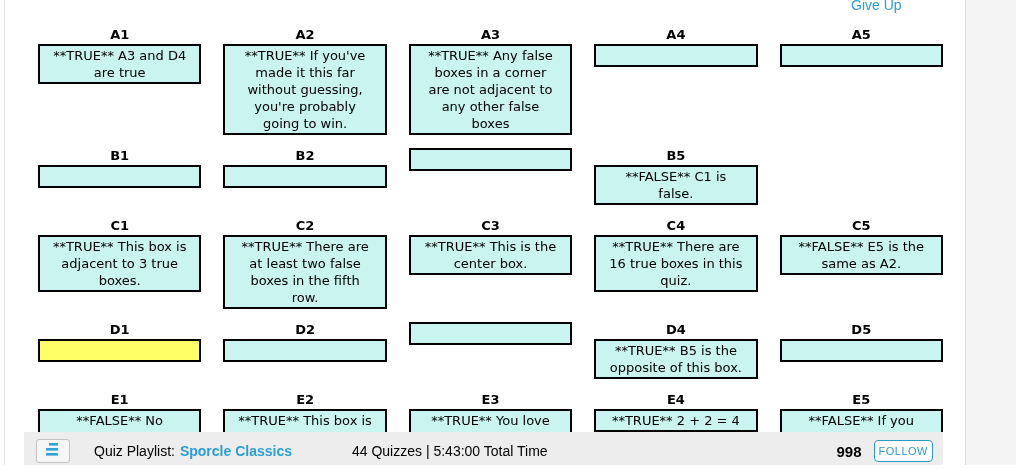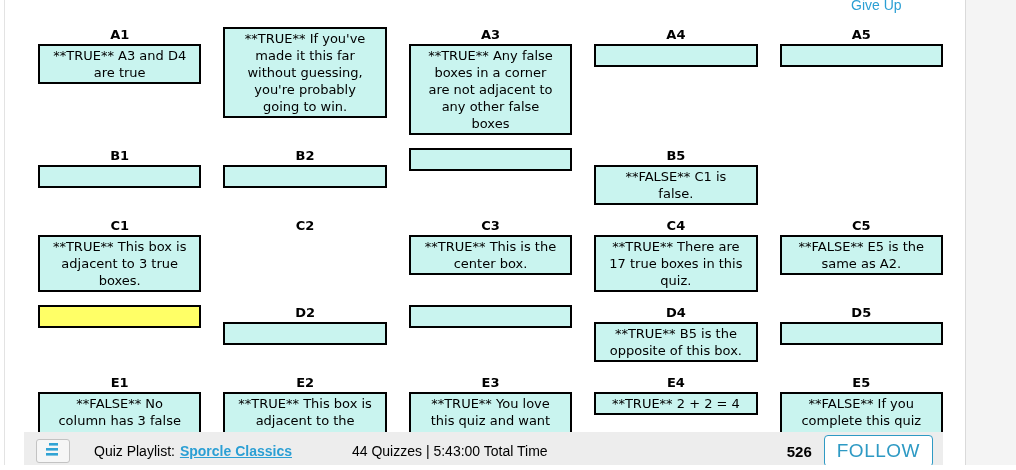--- a/index.html
+++ b/index.html
@@ -80,57 +80,57 @@
     display: flex; align-items: center; justify-content: center;
     cursor: pointer;
     margin-right: 24px;
   }
   .bar-label { font-weight: normal; }
   .playlist-link {
     font-weight: bold;
     color: #2b9fd4;
     cursor: pointer;
     margin-left: 5px;
-    text-decoration: underline;
   }
   .bar-meta { margin-left: 60px; }
   .bar-right {
     margin-left: auto;
     display: flex; align-items: center;
   }
   .follower-count { font-weight: bold; font-size: 15px; margin-right: 12px; }
   .follow-btn {
     border: 1px solid #2e9ac4;
     border-radius: 4px;
     background: #fff;
     color: #2e9ac4;
     font-family: "Liberation Sans", sans-serif;
-    font-size: 19px;
+    font-size: 11px;
     letter-spacing: 0.5px;
-    padding: 4px 12px;
+    padding: 4px 4px;
     cursor: pointer;
   }
 </style>
 </head>
 <body>
 
 <div class="screen">
   <div class="left-edge-line"></div>
   <div class="right-panel"></div>
 
   <a class="give-up">Give Up</a>
 
   <div class="content">
 
     <div class="qrow">
       <div>
         <div class="qheader">A1</div>
         <div class="qbox revealed">**TRUE** A3 and D4 are true</div>
       </div>
       <div>
+        <div class="qheader">A2</div>
         <div class="qbox revealed">**TRUE** If you've made it this far without guessing, you're probably going to win.</div>
       </div>
       <div>
         <div class="qheader">A3</div>
         <div class="qbox revealed">**TRUE** Any false boxes in a corner are not adjacent to any other false boxes</div>
       </div>
       <div>
         <div class="qheader">A4</div>
         <div class="qbox empty"></div>
       </div>
@@ -158,37 +158,39 @@
       </div>
     </div>
 
     <div class="qrow">
       <div>
         <div class="qheader">C1</div>
         <div class="qbox revealed">**TRUE** This box is adjacent to 3 true boxes.</div>
       </div>
       <div>
         <div class="qheader">C2</div>
+        <div class="qbox revealed">**TRUE** There are at least two false boxes in the fifth row.</div>
       </div>
       <div>
         <div class="qheader">C3</div>
         <div class="qbox revealed">**TRUE** This is the center box.</div>
       </div>
       <div>
         <div class="qheader">C4</div>
-        <div class="qbox revealed">**TRUE** There are 17 true boxes in this quiz.</div>
+        <div class="qbox revealed">**TRUE** There are 16 true boxes in this quiz.</div>
       </div>
       <div>
         <div class="qheader">C5</div>
         <div class="qbox revealed">**FALSE** E5 is the same as A2.</div>
       </div>
     </div>
 
     <div class="qrow">
       <div>
+        <div class="qheader">D1</div>
         <div class="qbox active"></div>
       </div>
       <div>
         <div class="qheader">D2</div>
         <div class="qbox empty"></div>
       </div>
       <div>
         <div class="qbox empty"></div>
       </div>
       <div>
@@ -233,17 +235,17 @@
           <rect x="4" y="0" width="9" height="2.6" fill="#31a3d4"></rect>
           <rect x="1" y="5" width="12" height="2.6" fill="#31a3d4"></rect>
           <rect x="1" y="10" width="12" height="2.6" fill="#31a3d4"></rect>
         </svg>
       </span>
     </div>
     <span class="bar-label">Quiz Playlist:</span>
     <a class="playlist-link">Sporcle Classics</a>
     <span class="bar-meta">44 Quizzes | 5:43:00 Total Time</span>
     <div class="bar-right">
-      <span class="follower-count">526</span>
+      <span class="follower-count">998</span>
       <button class="follow-btn">FOLLOW</button>
     </div>
   </div>
 </div>
 
 </body></html>

